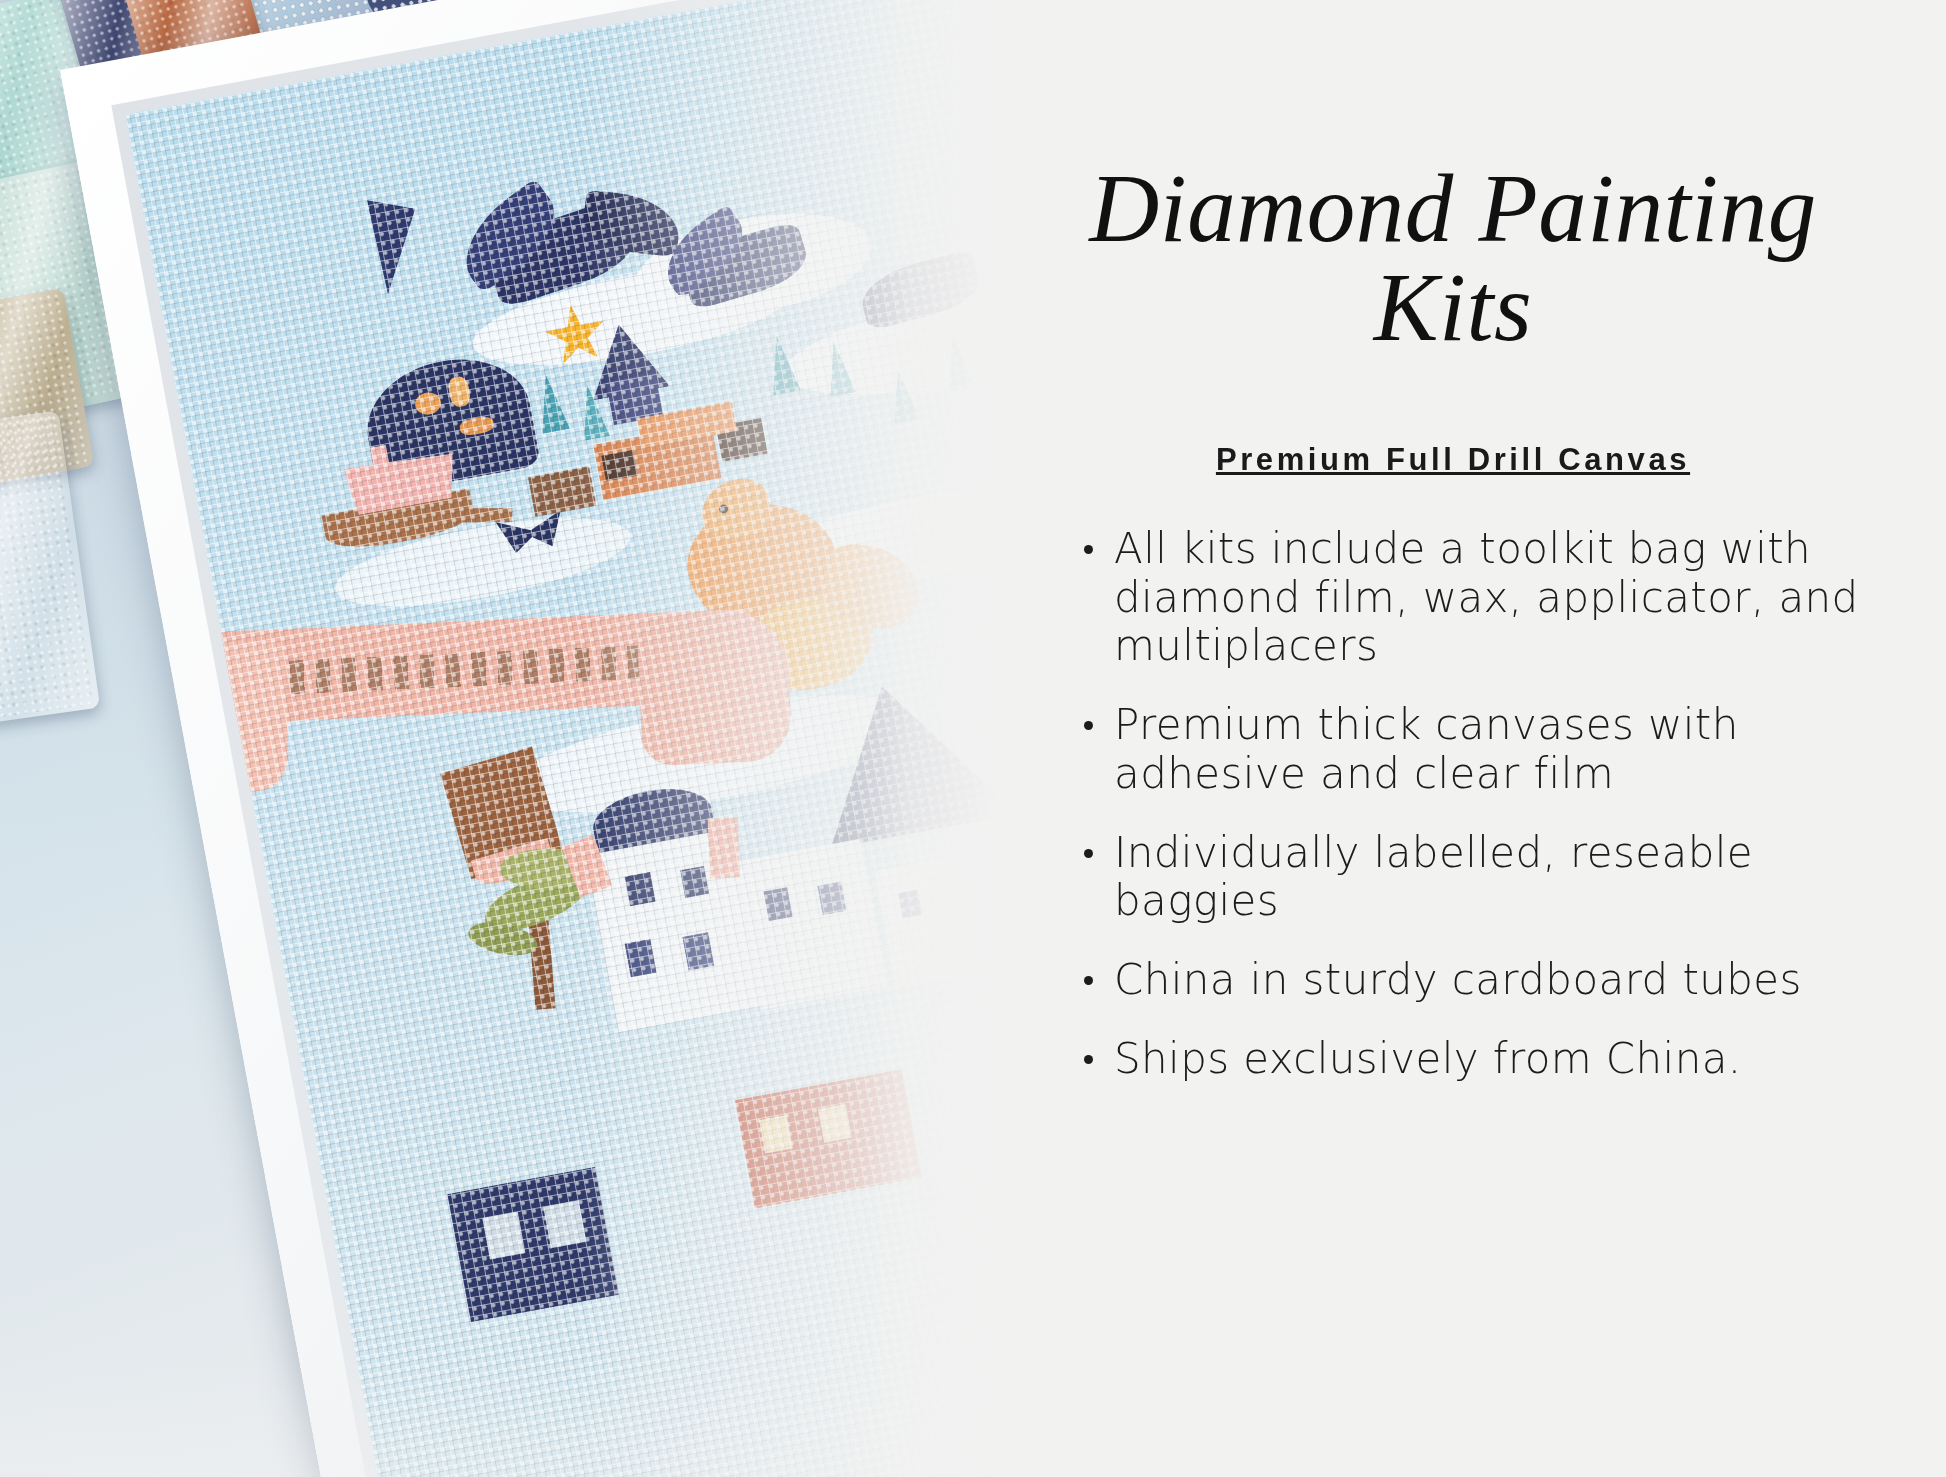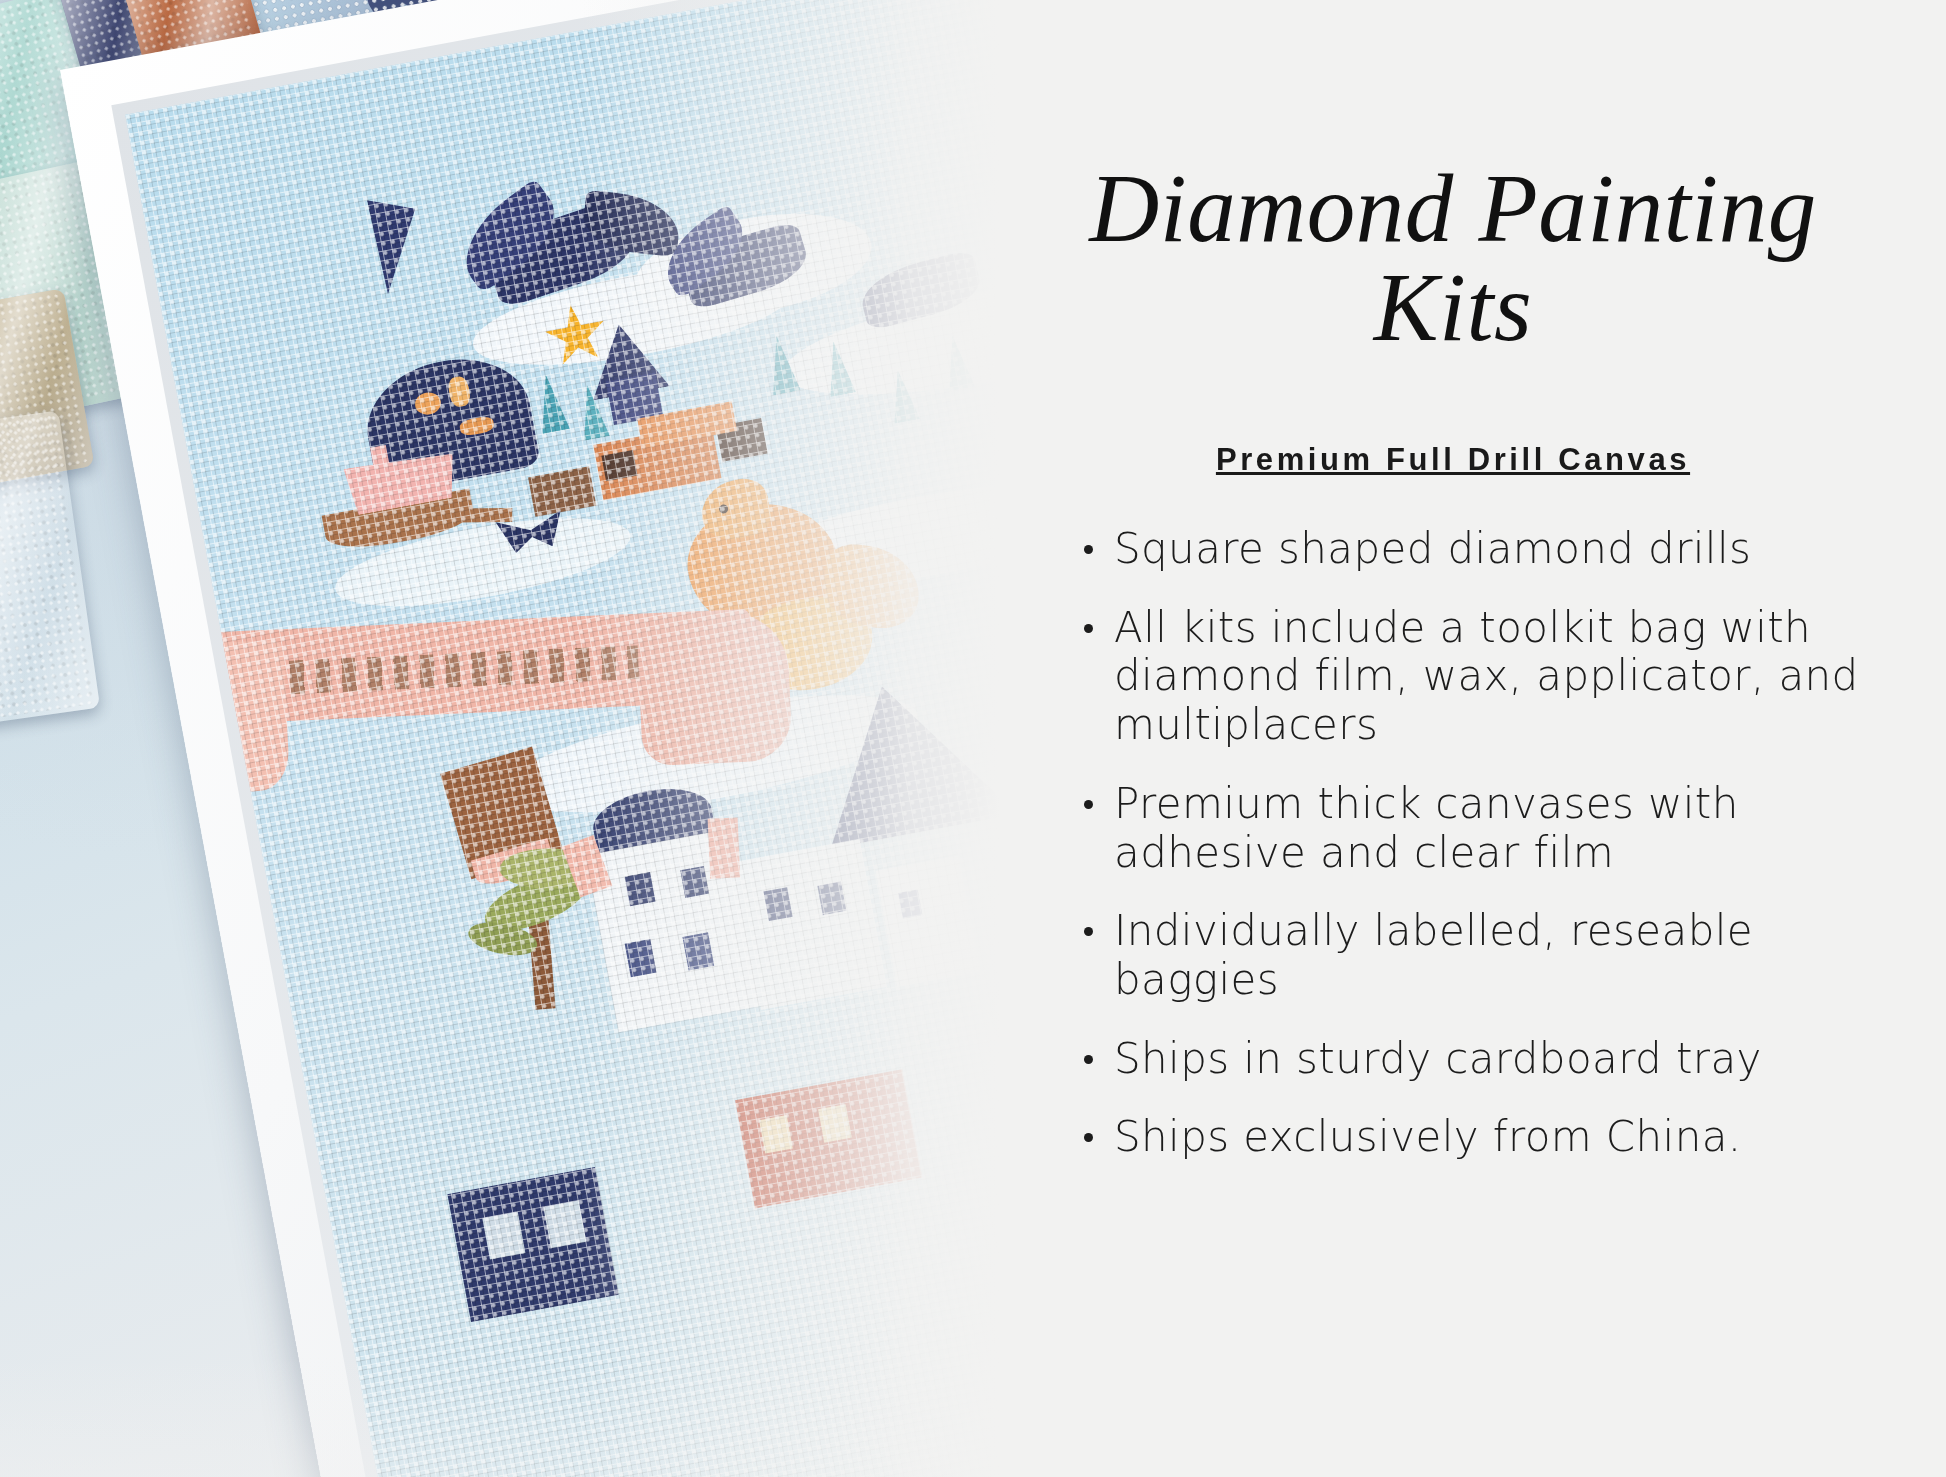--- a/index.html
+++ b/index.html
@@ -321,24 +321,23 @@
 
   <div id="panel">
     <div id="panel-inner">
 
       <div class="title">Diamond Painting
 Kits</div>
 
       <div class="subtitle">Premium Full Drill Canvas</div>
 
       <ul class="features">
-        <li>Square shaped diamond drills</li>
         <li>All kits include a toolkit bag with diamond film, wax, applicator, and multiplacers</li>
         <li>Premium thick canvases with adhesive and clear film</li>
         <li>Individually labelled, reseable baggies</li>
-        <li>Ships in sturdy cardboard tray</li>
+        <li>China in sturdy cardboard tubes</li>
         <li>Ships exclusively from China.</li>
       </ul>
 
     </div>
   </div>
 
 </div>
 
 </body></html>

